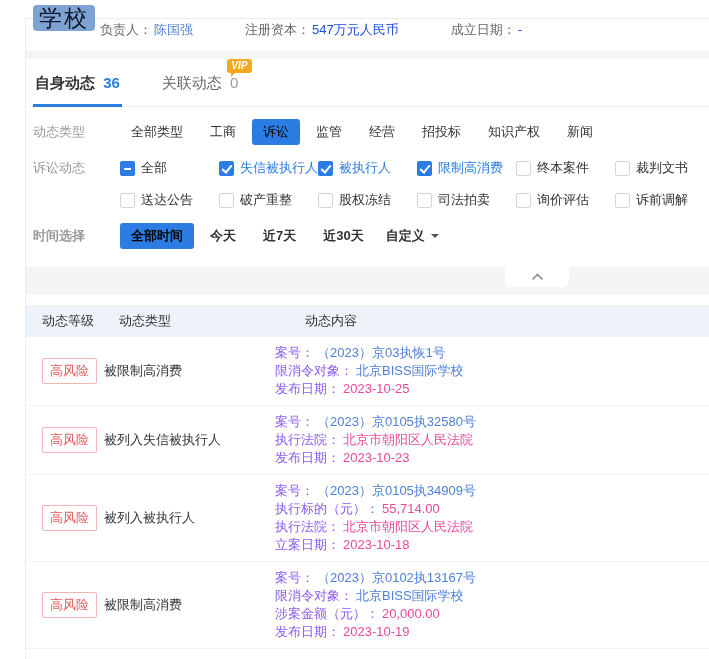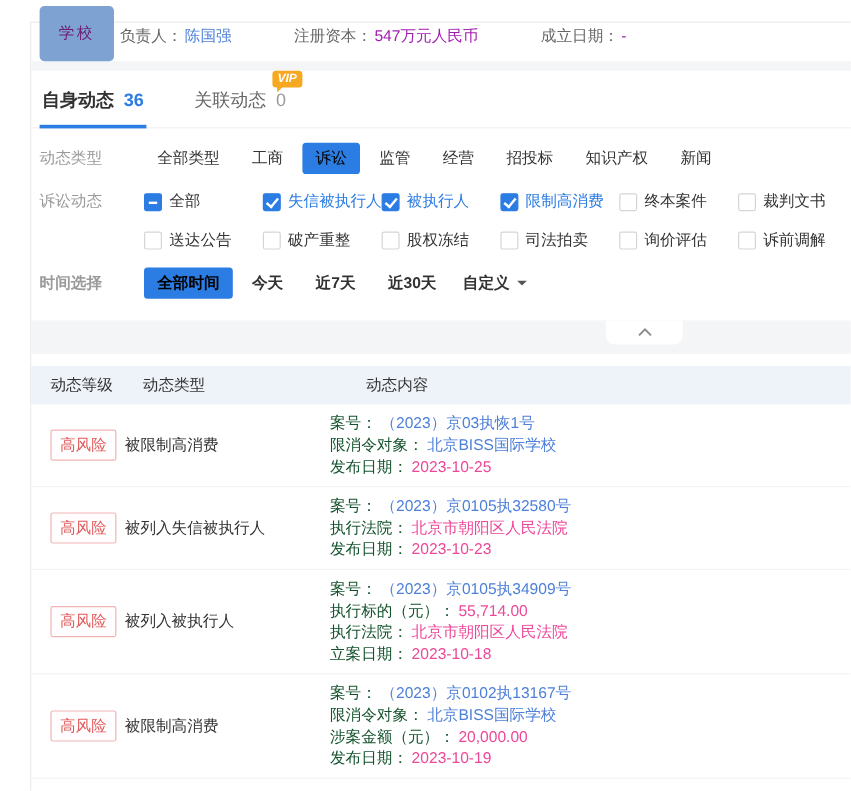--- a/index.html
+++ b/index.html
@@ -13,28 +13,28 @@
     font-family:"Liberation Sans","DejaVu Sans",sans-serif;
     font-size:13px; color:#333;
   }
   .shell{
     position:absolute; left:25px; top:18px; width:684px; height:641px;
     border-left:1px solid #ececec; border-top:1px solid #ececec;
   }
   
   .co-header{height:32px; position:relative;}
   .logo-badge{
-    position:absolute; left:7px; top:-14px; width:62px; height:46px;
-    background:var(--logo); color:#701a75; border-radius:4px;
-    font-size:13px; letter-spacing:2px; display:flex; align-items:center; justify-content:center;
+    position:absolute; left:7px; top:-14px; width:62px; height:26px;
+    background:var(--logo); color:#0f172a; border-radius:4px;
+    font-size:23px; letter-spacing:2px; display:flex; align-items:center; justify-content:center;
   }
   .co-fields{position:absolute; left:74px; top:2px; display:flex;}
   .field{margin-right:52px; white-space:nowrap;}
   .f-label{color:#666;}
-  .f-value{color:#a21caf; margin-left:2px;}
+  .f-value{color:#1d4ed8; margin-left:2px;}
   .f-value.link{color:var(--link);}
   
   .band{height:8px; background:var(--band);}
   .band2{height:28px; background:var(--band); position:relative;}
   .collapse-tab{
     position:absolute; left:479px; top:0; width:64px; height:20px; background:#fff;
     border-radius:0 0 7px 7px; display:flex; align-items:center; justify-content:center; cursor:pointer;
   }
   
   .tabs{height:48px; display:flex; align-items:flex-end; padding-left:7px; border-bottom:1px solid #f0f0f0;}
@@ -71,21 +71,21 @@
   
   .table{margin-top:10px;}
   .t-head{display:flex; align-items:center; height:32px; background:var(--thead); color:#333;gap:15px;}
   .c1{flex:0 0 78px; padding-left:16px;}
   .c2{flex:0 0 171px;}
   .c3{flex:1;}
   .t-row{display:flex; align-items:center; padding:7px 0; border-bottom:1px solid #f2f2f2;}
   .risk{display:inline-block; color:var(--risk); border:1px solid var(--risk-border); background:#fffdfd;
     padding:3px 7px; border-radius:2px; white-space:nowrap;}
   .line{line-height:18px; white-space:nowrap;}
-  .lbl{color:#14532d;}
+  .lbl{color:#8b5cf6;}
   .val{color:#ec4899; margin-left:3px;}
   .val.link{color:var(--link); cursor:pointer;}
 </style>
 </head>
 <body>
 
 <div class="shell">
 
   <div class="co-header">
     <div class="logo-badge">学校</div>

